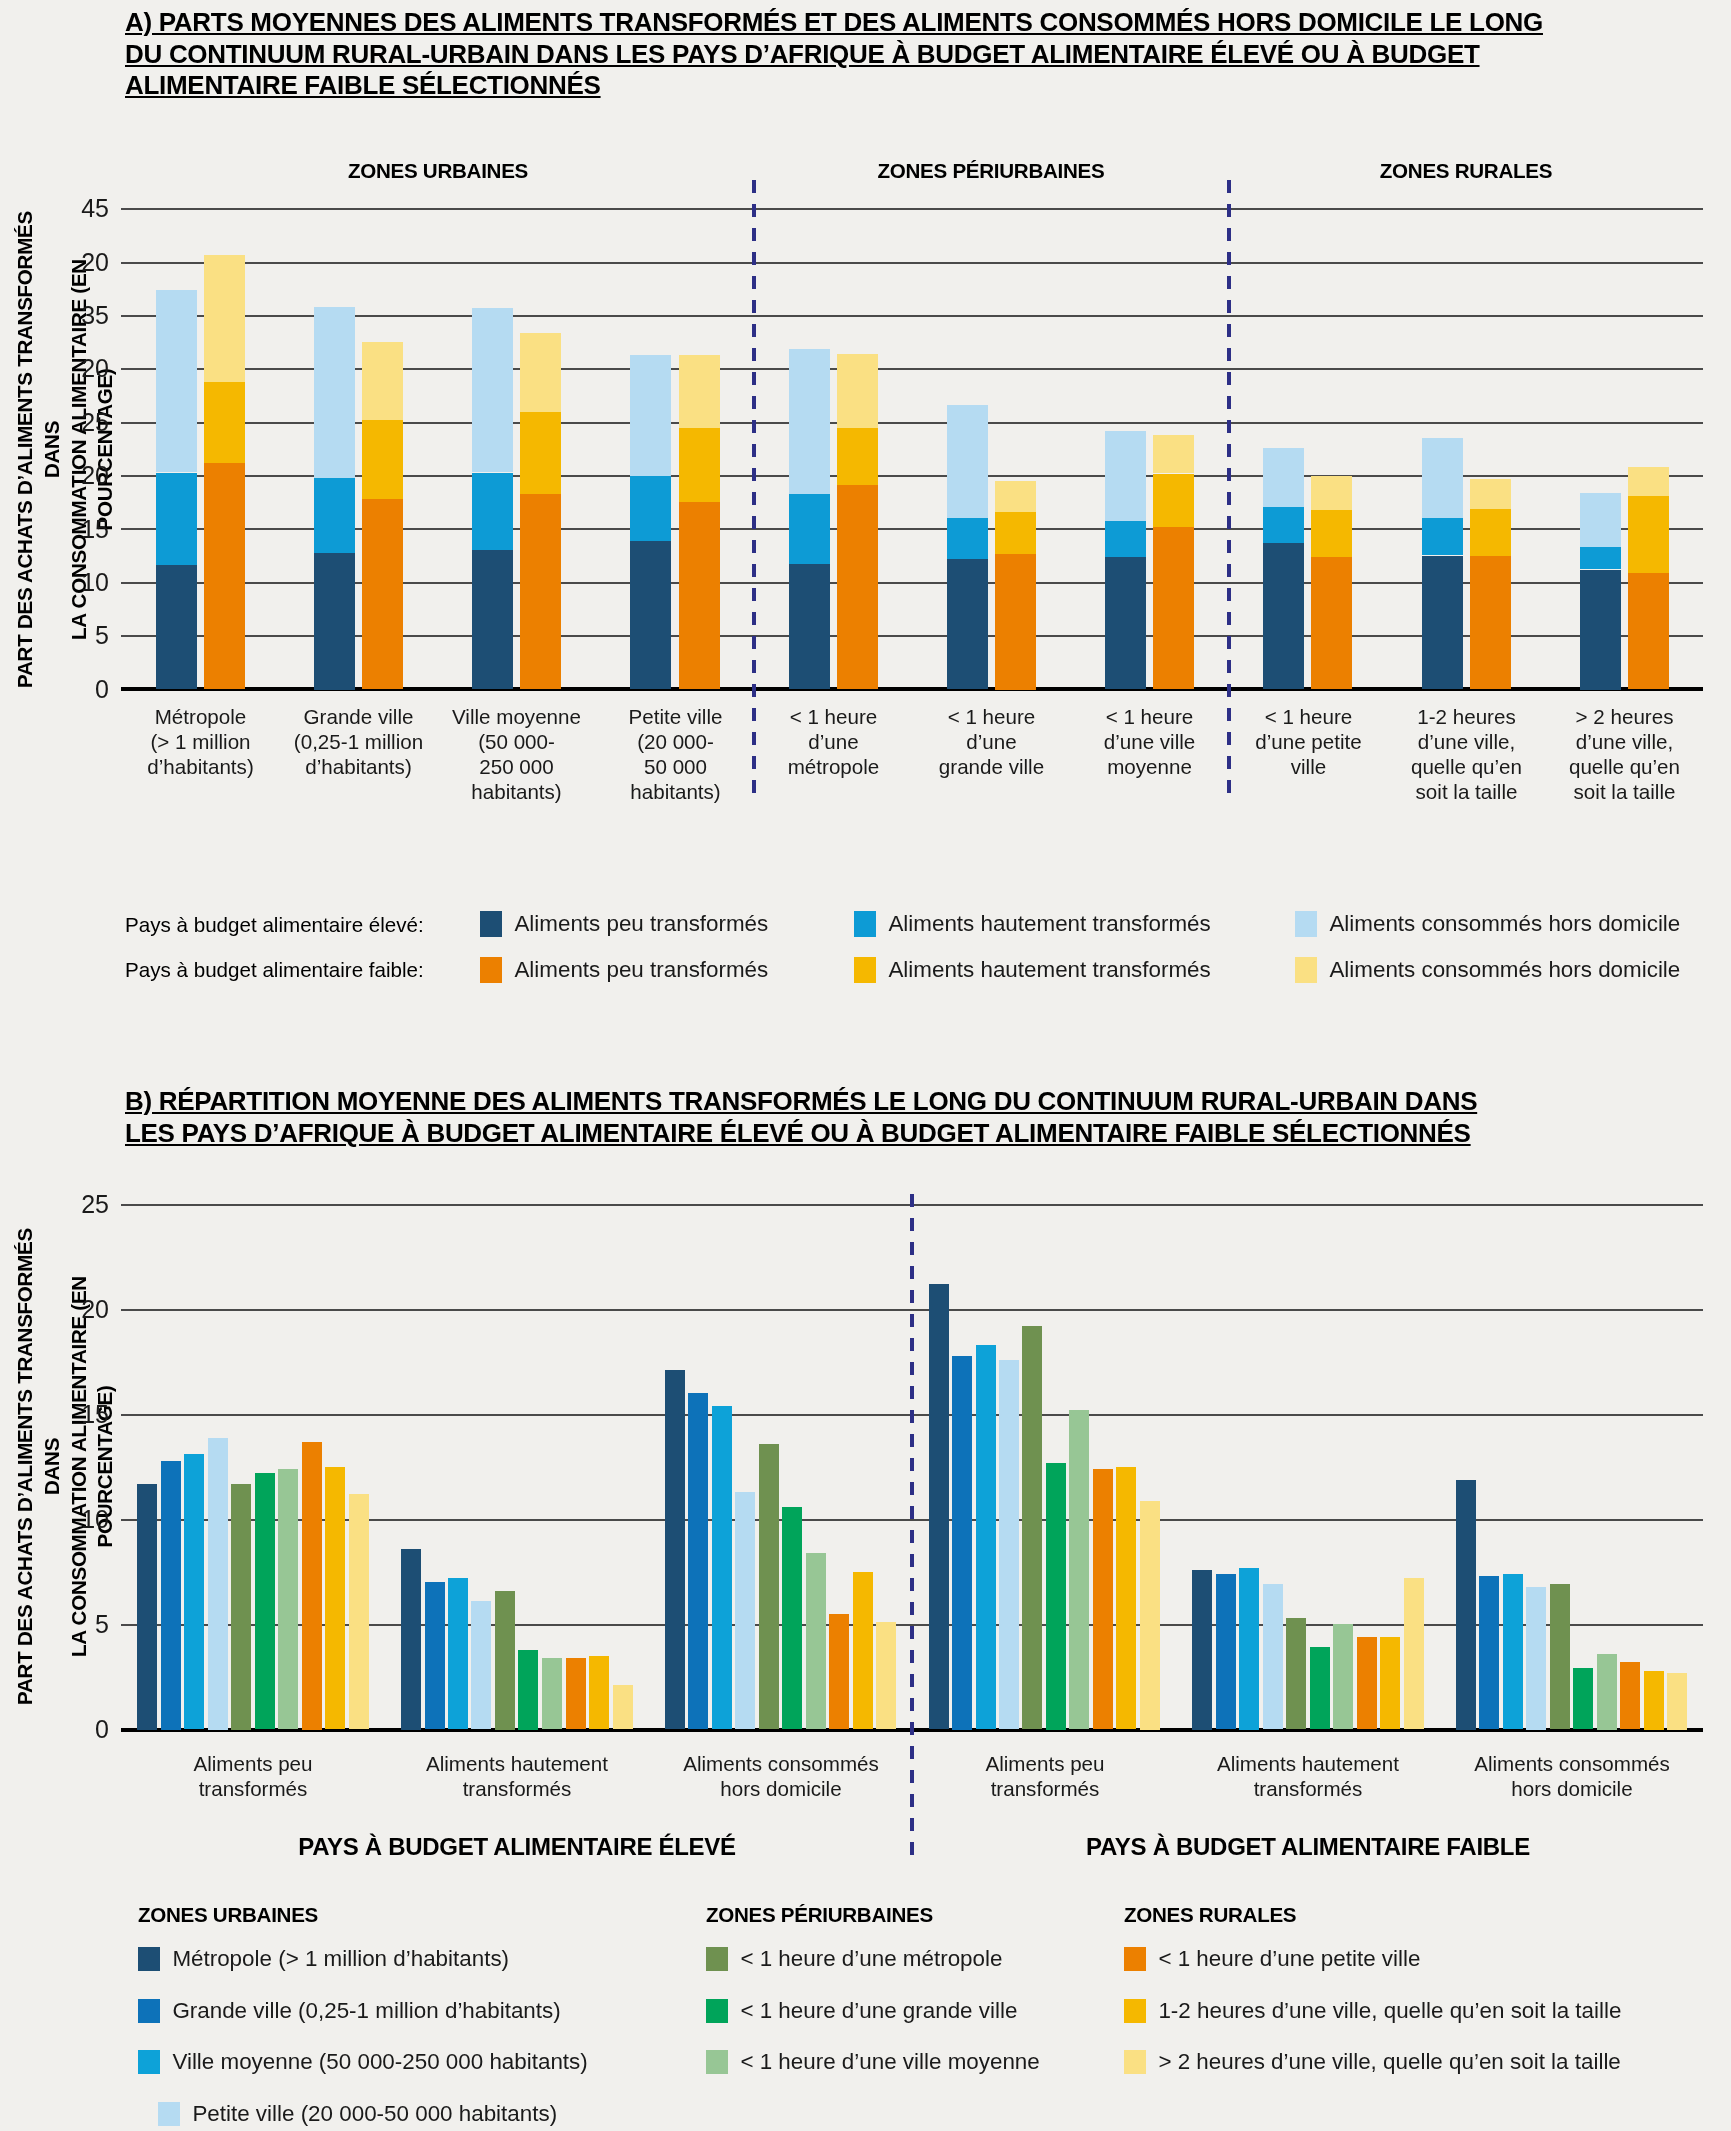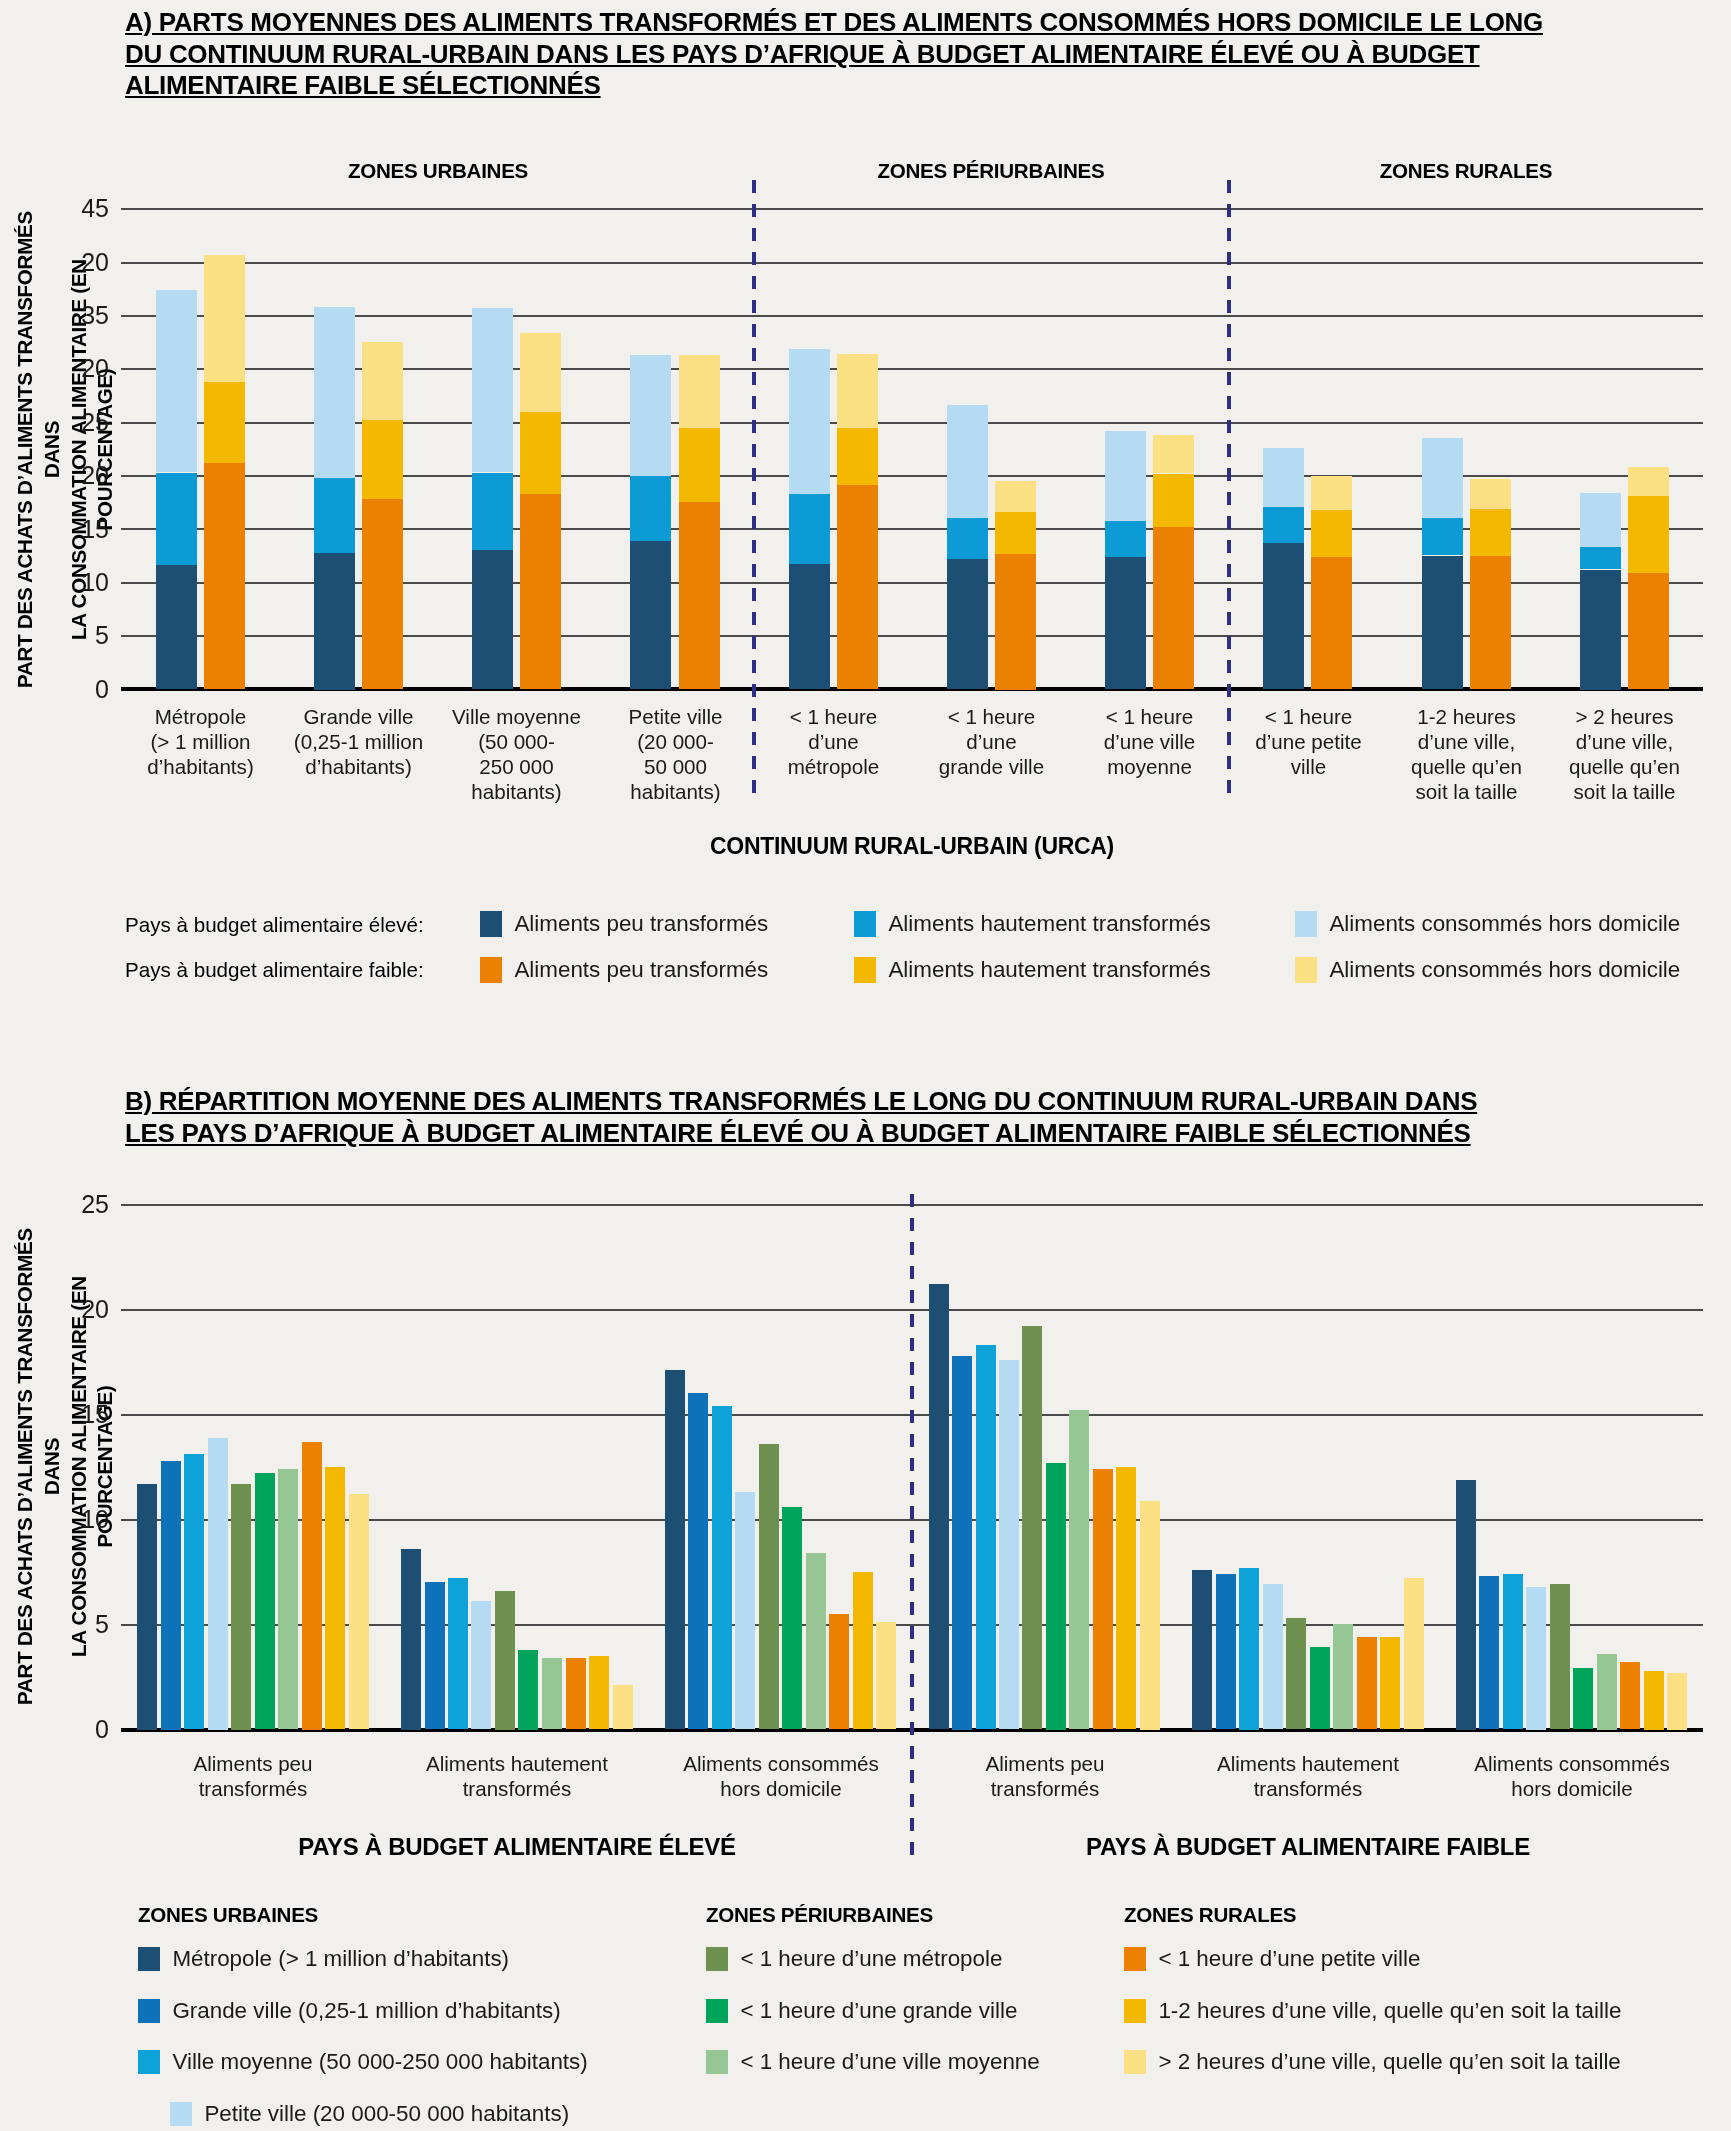--- a/index.html
+++ b/index.html
@@ -160,21 +160,20 @@
       <div class="cat-label" style="left: 1547px; top: 704px; width: 155px;">&gt; 2 heures
 d’une ville,
 quelle qu’en
 soit la taille</div>
       <div class="dash-sep" style="left: 752px; top: 180px; height: 624px;"></div>
       <div class="dash-sep" style="left: 1227px; top: 180px; height: 624px;"></div>
       <div class="zone-header" style="left: 180px; top: 159px; width: 516px;">ZONES URBAINES</div>
       <div class="zone-header" style="left: 733px; top: 159px; width: 516px;">ZONES PÉRIURBAINES</div>
       <div class="zone-header" style="left: 1208px; top: 159px; width: 516px;">ZONES RURALES</div>
     </div>
-  <div class="axis-title-x" id="xTitleA">CONTINUUM RURAL-URBAIN (URCA)</div>
   <div class="layer" id="legendA">
       <div class="lg-rowlabel" style="left: 125px; top: 913px;">Pays à budget alimentaire élevé:</div>
       <div class="lg-item" style="left: 480px; top: 911px;">
         <div class="lg-swatch" style="width: 22.4px; height: 26px; background: rgb(29, 78, 116);"></div>
         <div class="lg-text">Aliments peu transformés</div>
       </div>
       <div class="lg-item" style="left: 854px; top: 911px;">
         <div class="lg-swatch" style="width: 22.4px; height: 26px; background: rgb(13, 155, 213);"></div>
         <div class="lg-text">Aliments hautement transformés</div>
       </div>
@@ -297,21 +296,21 @@
         <div class="lg-text">Métropole (&gt; 1 million d’habitants)</div>
       </div>
       <div class="lg-item" style="left: 138px; top: 1998px;">
         <div class="lg-swatch" style="width: 22.4px; height: 24px; background: rgb(13, 114, 185);"></div>
         <div class="lg-text">Grande ville (0,25-1 million d’habitants)</div>
       </div>
       <div class="lg-item" style="left: 138px; top: 2049px;">
         <div class="lg-swatch" style="width: 22.4px; height: 24px; background: rgb(13, 162, 216);"></div>
         <div class="lg-text">Ville moyenne (50 000-250 000 habitants)</div>
       </div>
-      <div class="lg-item" style="left: 138px; top: 2101px; padding-left: 32px;">
+      <div class="lg-item" style="left: 126px; top: 2101px; padding-left: 32px;">
         <div class="lg-swatch" style="width: 22.4px; height: 24px; background: rgb(181, 219, 242);"></div>
         <div class="lg-text">Petite ville (20 000-50 000 habitants)</div>
       </div>
       <div class="lg-header" style="left: 706px; top: 1903px;">ZONES PÉRIURBAINES</div>
       <div class="lg-item" style="left: 706px; top: 1946px;">
         <div class="lg-swatch" style="width: 22.4px; height: 24px; background: rgb(111, 145, 80);"></div>
         <div class="lg-text">&lt; 1 heure d’une métropole</div>
       </div>
       <div class="lg-item" style="left: 706px; top: 1998px;">
         <div class="lg-swatch" style="width: 22.4px; height: 24px; background: rgb(0, 164, 90);"></div>

